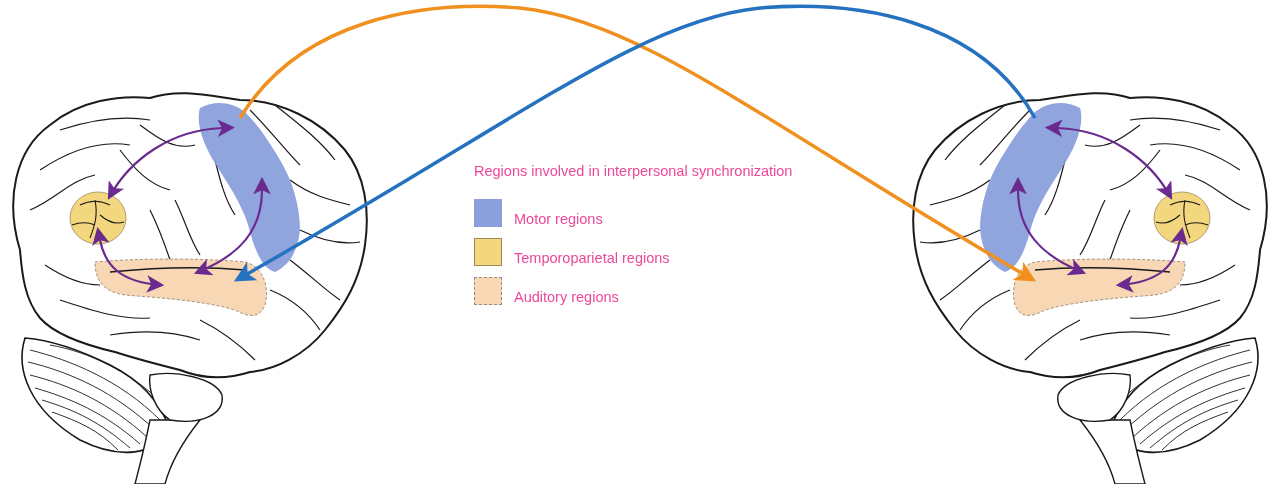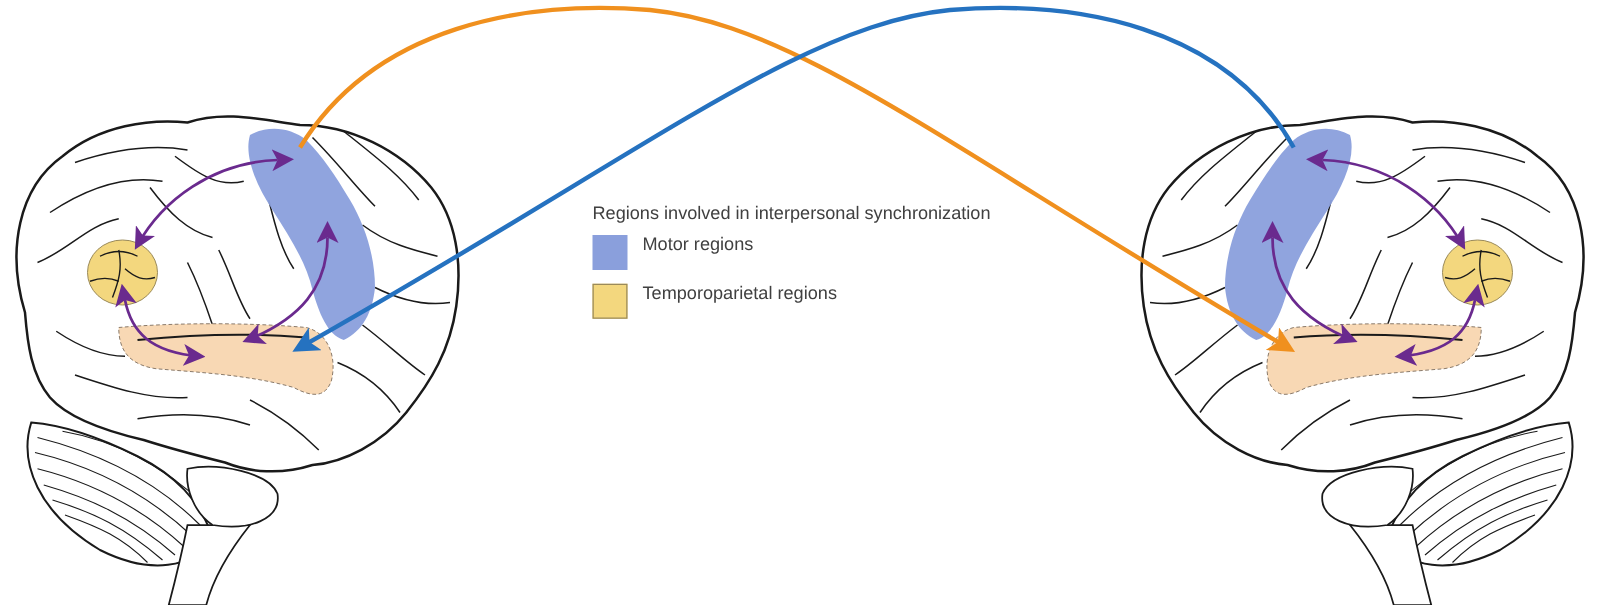--- a/index.html
+++ b/index.html
@@ -1,21 +1,21 @@
 <!DOCTYPE html>
 <html><head>
   <meta charset="utf-8">
   <style>
     html, body { margin: 0; padding: 0; background: #ffffff; }
     body { width: 1280px; height: 484px; position: relative; overflow: hidden;
            font-family: "Liberation Sans", sans-serif; }
     #figure { position: absolute; left: 0; top: 0; width: 1280px; height: 484px; }
-    .legend { position: absolute; left: 474px; top: 163px; color: #404040; }
+    .legend { position: absolute; left: 474px; top: 163px; color: #ec4899; }
     .legend-title { font-size: 14.5px; margin-bottom: 9px; white-space: nowrap; }
-    .legend-row { display: flex; align-items: flex-start; height: 39px; }
+    .legend-row { display: flex; align-items: flex-end; height: 39px; }
     .swatch { width: 28px; height: 28px; box-sizing: border-box; margin-right: 12px; }
     .swatch.motor { background: #8a9fdc; }
     .swatch.tpj { background: #f3d77e; border: 1px solid #9a8a5a; }
     .swatch.aud { background: #f8d8b4; border: 1px dashed #a08a78; }
     .legend-label { font-size: 14.5px; white-space: nowrap; }
   </style>
 </head>
 <body>
 
 <svg id="figure" viewBox="0 0 1280 484" xmlns="http://www.w3.org/2000/svg">
@@ -119,13 +119,17 @@
 <div class="legend">
   <div class="legend-title">Regions involved in interpersonal synchronization</div>
   <div class="legend-row">
     <div class="swatch motor"></div>
     <span class="legend-label">Motor regions</span>
   </div>
   <div class="legend-row">
     <div class="swatch tpj"></div>
     <span class="legend-label">Temporoparietal regions</span>
   </div>
+  <div class="legend-row">
+    <div class="swatch aud"></div>
+    <span class="legend-label">Auditory regions</span>
+  </div>
 </div>
 
 </body></html>

